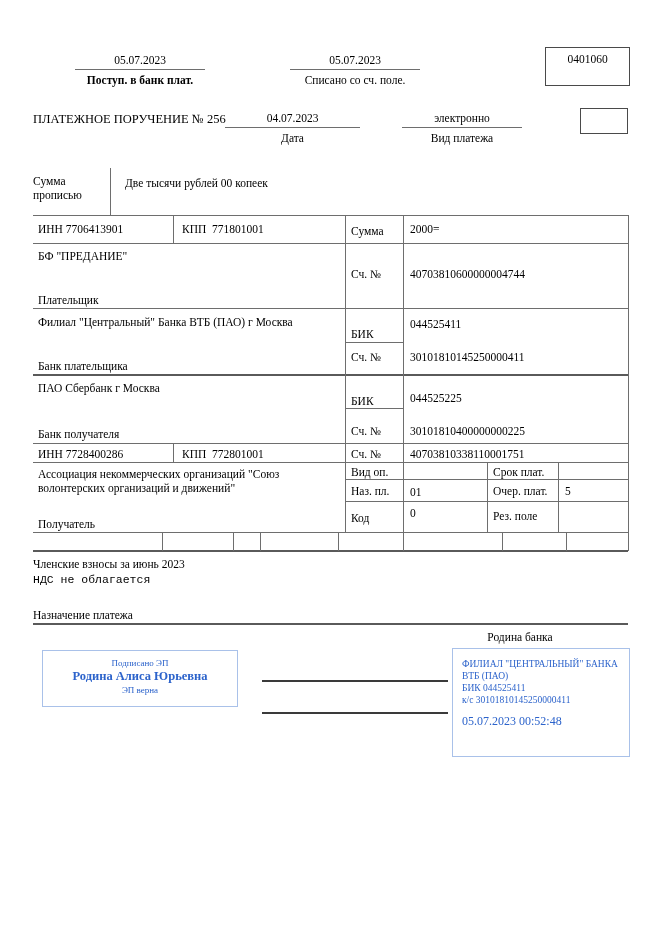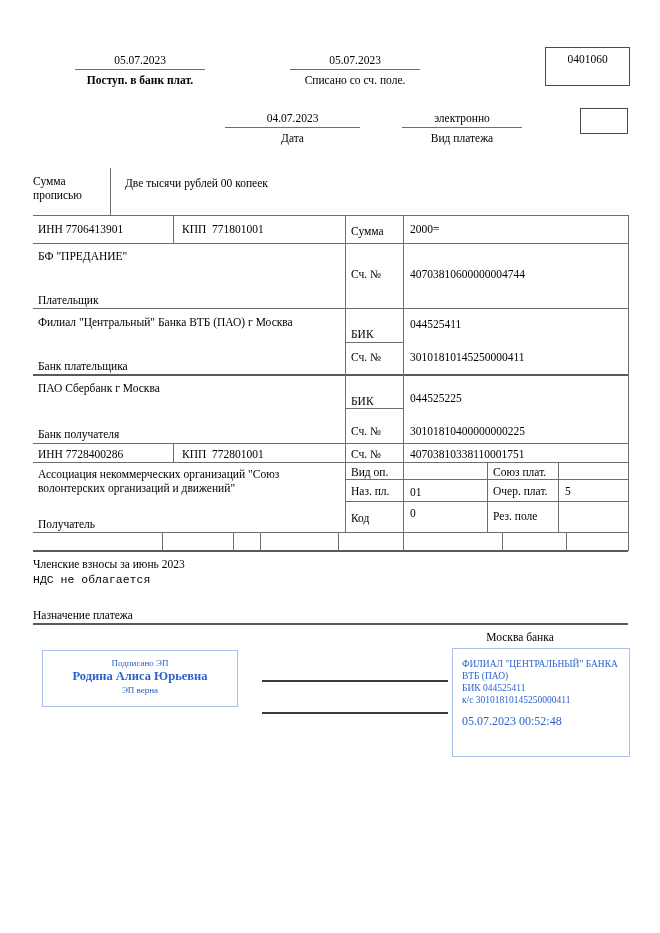--- a/index.html
+++ b/index.html
@@ -29,20 +29,21 @@
   <div class="t c" style="left:75px;top:53px;width:130px;">05.07.2023</div>
   <div class="hl" style="left:75px;top:69px;width:130px;"></div>
   <div class="t c" style="left:65px;top:73px;width:150px;font-weight:bold;">Поступ. в банк плат.</div>
 
   <div class="t c" style="left:290px;top:53px;width:130px;">05.07.2023</div>
   <div class="hl" style="left:290px;top:69px;width:130px;"></div>
   <div class="t c" style="left:280px;top:73px;width:150px;">Списано со сч. поле.</div>
 
   <div class="box c" style="left:545px;top:47px;width:85px;height:39px;line-height:23px;">0401060</div>
 
+  <div class="t" style="left:33px;top:112px;font-size:12.5px;">ПЛАТЕЖНОЕ ПОРУЧЕНИЕ № 256</div>
   <div class="t c" style="left:225px;top:111px;width:135px;">04.07.2023</div>
   <div class="hl" style="left:225px;top:127px;width:135px;"></div>
   <div class="t c" style="left:225px;top:131px;width:135px;">Дата</div>
   <div class="t c" style="left:402px;top:111px;width:120px;">электронно</div>
   <div class="hl" style="left:402px;top:127px;width:120px;"></div>
   <div class="t c" style="left:402px;top:131px;width:120px;">Вид платежа</div>
   <div class="box" style="left:580px;top:108px;width:48px;height:26px;"></div>
 
   <div class="t" style="left:33px;top:174px;white-space:pre-line;">Сумма
 прописью</div>
@@ -100,38 +101,38 @@
   <div class="t" style="left:410px;top:424px;">30101810400000000225</div>
   <div class="t" style="left:38px;top:427px;">Банк получателя</div>
 
   <div class="t" style="left:38px;top:447px;">ИНН 7728400286</div>
   <div class="t pre" style="left:182px;top:447px;">КПП  772801001</div>
   <div class="t" style="left:351px;top:447px;">Сч. №</div>
   <div class="t" style="left:410px;top:447px;">40703810338110001751</div>
   <div class="t wrap" style="left:38px;top:467px;width:300px;">Ассоциация некоммерческих организаций "Союз волонтерских организаций и движений"</div>
   <div class="t" style="left:351px;top:465px;">Вид оп.</div>
   <div class="t" style="left:410px;top:485px;">01</div>
-  <div class="t" style="left:493px;top:465px;">Союз плат.</div>
+  <div class="t" style="left:493px;top:465px;">Срок плат.</div>
   <div class="t" style="left:565px;top:465px;"></div>
   <div class="t" style="left:351px;top:484px;">Наз. пл.</div>
   <div class="t" style="left:410px;top:484px;"></div>
   <div class="t" style="left:493px;top:484px;">Очер. плат.</div>
   <div class="t" style="left:565px;top:484px;">5</div>
   <div class="t" style="left:351px;top:511px;">Код</div>
   <div class="t" style="left:410px;top:506px;">0</div>
   <div class="t" style="left:493px;top:509px;">Рез. поле</div>
   <div class="t" style="left:565px;top:509px;"></div>
   <div class="t" style="left:38px;top:517px;">Получатель</div>
 
   <div class="t" style="left:33px;top:557px;">Членские взносы за июнь 2023</div>
   <div class="t" style="left:33px;top:573px;font-family:Liberation Mono, monospace;">НДС не облагается</div>
   <div class="t" style="left:33px;top:608px;">Назначение платежа</div>
   <div class="hl2" style="left:33px;top:623px;width:595px;"></div>
 
-  <div class="t c" style="left:440px;top:630px;width:160px;">Москва банка</div>
+  <div class="t c" style="left:440px;top:630px;width:160px;">Родина банка</div>
 
   <div class="stamp c" style="left:42px;top:650px;width:196px;height:57px;padding-top:7px;">
     <div class="sm">Подписано ЭП</div>
     <div class="nm">Родина Алиса Юрьевна</div>
     <div class="sm">ЭП верна</div>
   </div>
 
   <div class="sigline" style="left:262px;top:680px;width:186px;"></div>
   <div class="sigline" style="left:262px;top:712px;width:186px;"></div>
 

